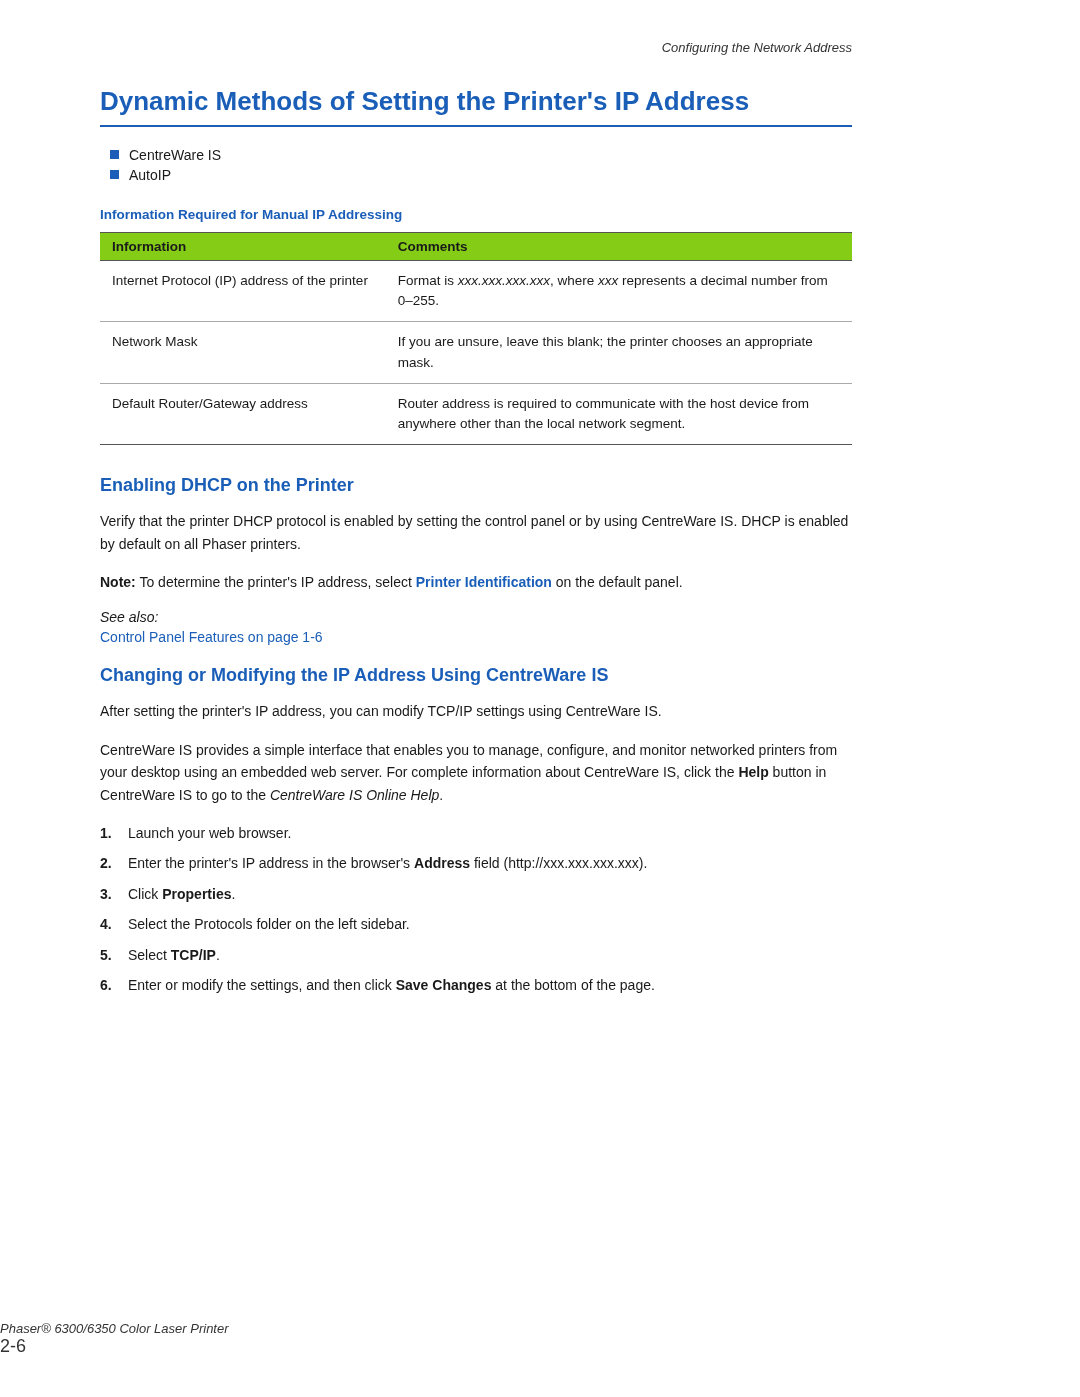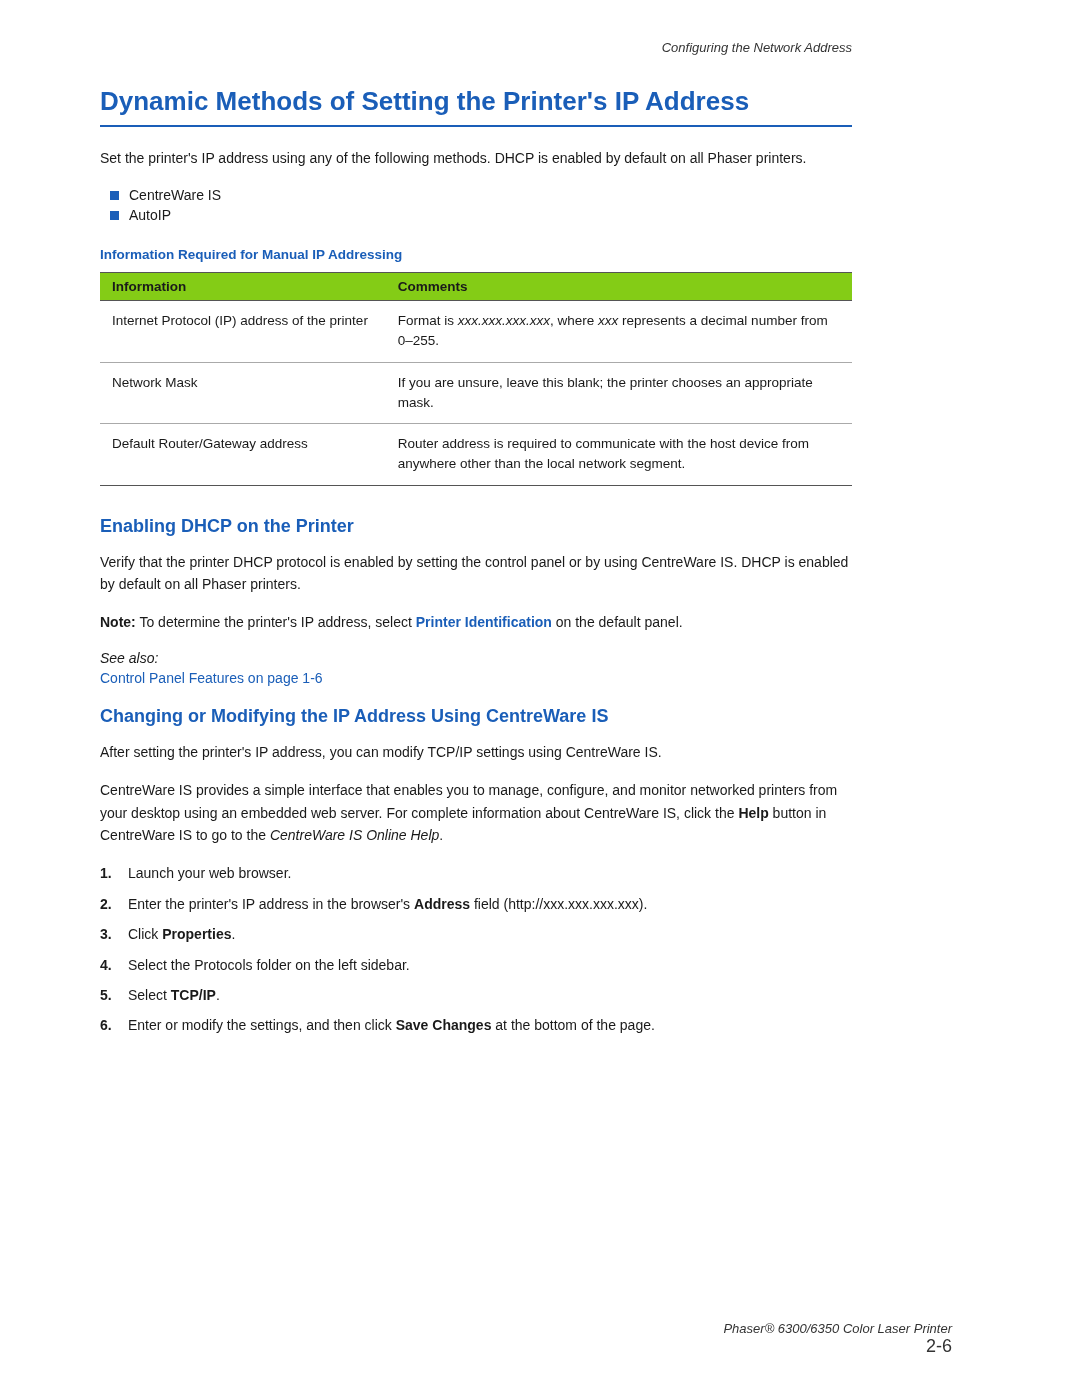--- a/index.html
+++ b/index.html
@@ -177,21 +177,21 @@
       line-height: 1.6;
     }
 
     .num-label {
       font-weight: bold;
       min-width: 28px;
       color: #1a1a1a;
     }
 
     .page-footer {
-      text-align: right;
+      text-align: left;
       position: absolute;
       bottom: 40px;
       left: 0;
       right: 0;
       font-style: italic;
       font-size: 13px;
       color: #333;
     }
 
     .footer-pagenum {
@@ -204,21 +204,20 @@
 <body>
 
 <div class="page-container">
 
   <div class="header-right">
     <span>Configuring the Network Address</span>
   </div>
 
   <h1 class="page-title">Dynamic Methods of Setting the Printer's IP Address</h1>
 
-  <p class="intro-text">Set the printer's IP address using any of the following methods. DHCP is enabled by default on all Phaser printers.</p>
 
   <ul class="bullet-list">
     <li>
       <span class="bullet-square"></span>
       <span>CentreWare IS</span>
     </li>
     <li>
       <span class="bullet-square"></span>
       <span>AutoIP</span>
     </li>

